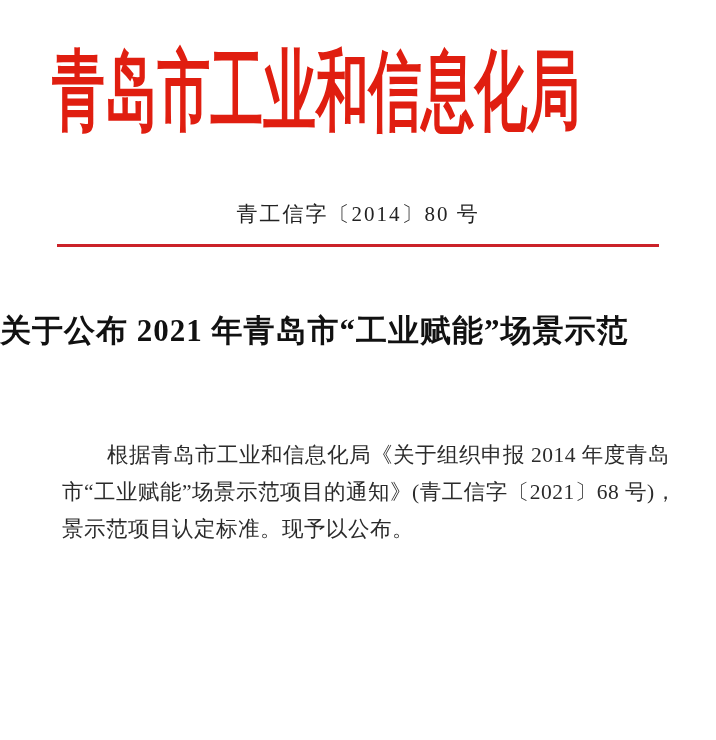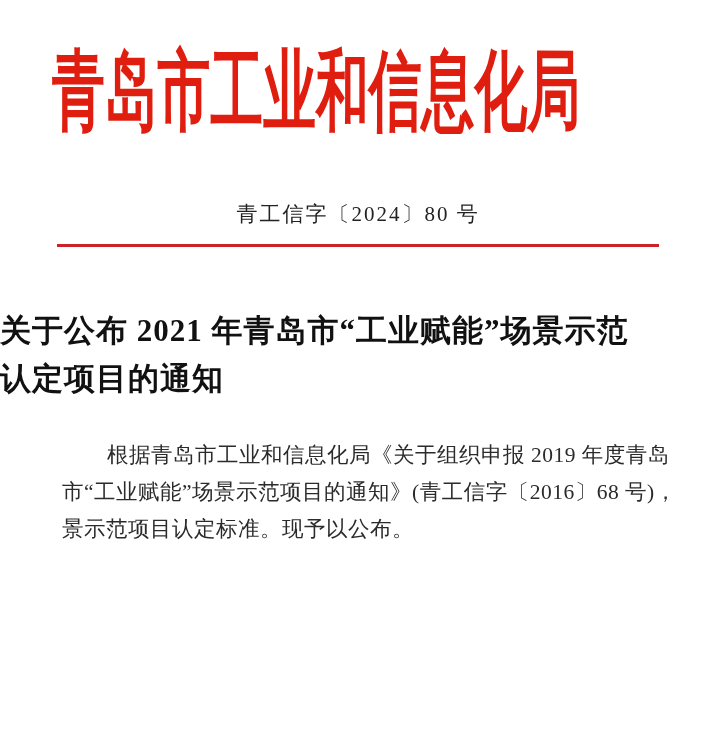--- a/index.html
+++ b/index.html
@@ -108,28 +108,27 @@
 </style>
 </head>
 <body>
 
 <div class="page">
 
   <div class="agency-wrap">
     <div class="agency-text">青岛市工业和信息化局</div>
   </div>
 
-  <div class="doc-number">青工信字〔2024〕80 号</div>
+  <div class="doc-number">青工信字〔2014〕80 号</div>
 
   <div class="red-rule"></div>
 
   <h1 class="doc-title">
     <div class="title-line">关于公布 2021 年青岛市“工业赋能”场景示范</div>
-    <div class="title-line">认定项目的通知</div>
   </h1>
 
   <div class="body-text">
-    <div class="body-line indent">根据青岛市工业和信息化局《关于组织申报 2019 年度青岛</div>
-    <div class="body-line">市“工业赋能”场景示范项目的通知》(青工信字〔2016〕68 号)，</div>
+    <div class="body-line indent">根据青岛市工业和信息化局《关于组织申报 2014 年度青岛</div>
+    <div class="body-line">市“工业赋能”场景示范项目的通知》(青工信字〔2021〕68 号)，</div>
     <div class="body-line">景示范项目认定标准。现予以公布。</div>
   </div>
 
 </div>
 
 </body></html>

